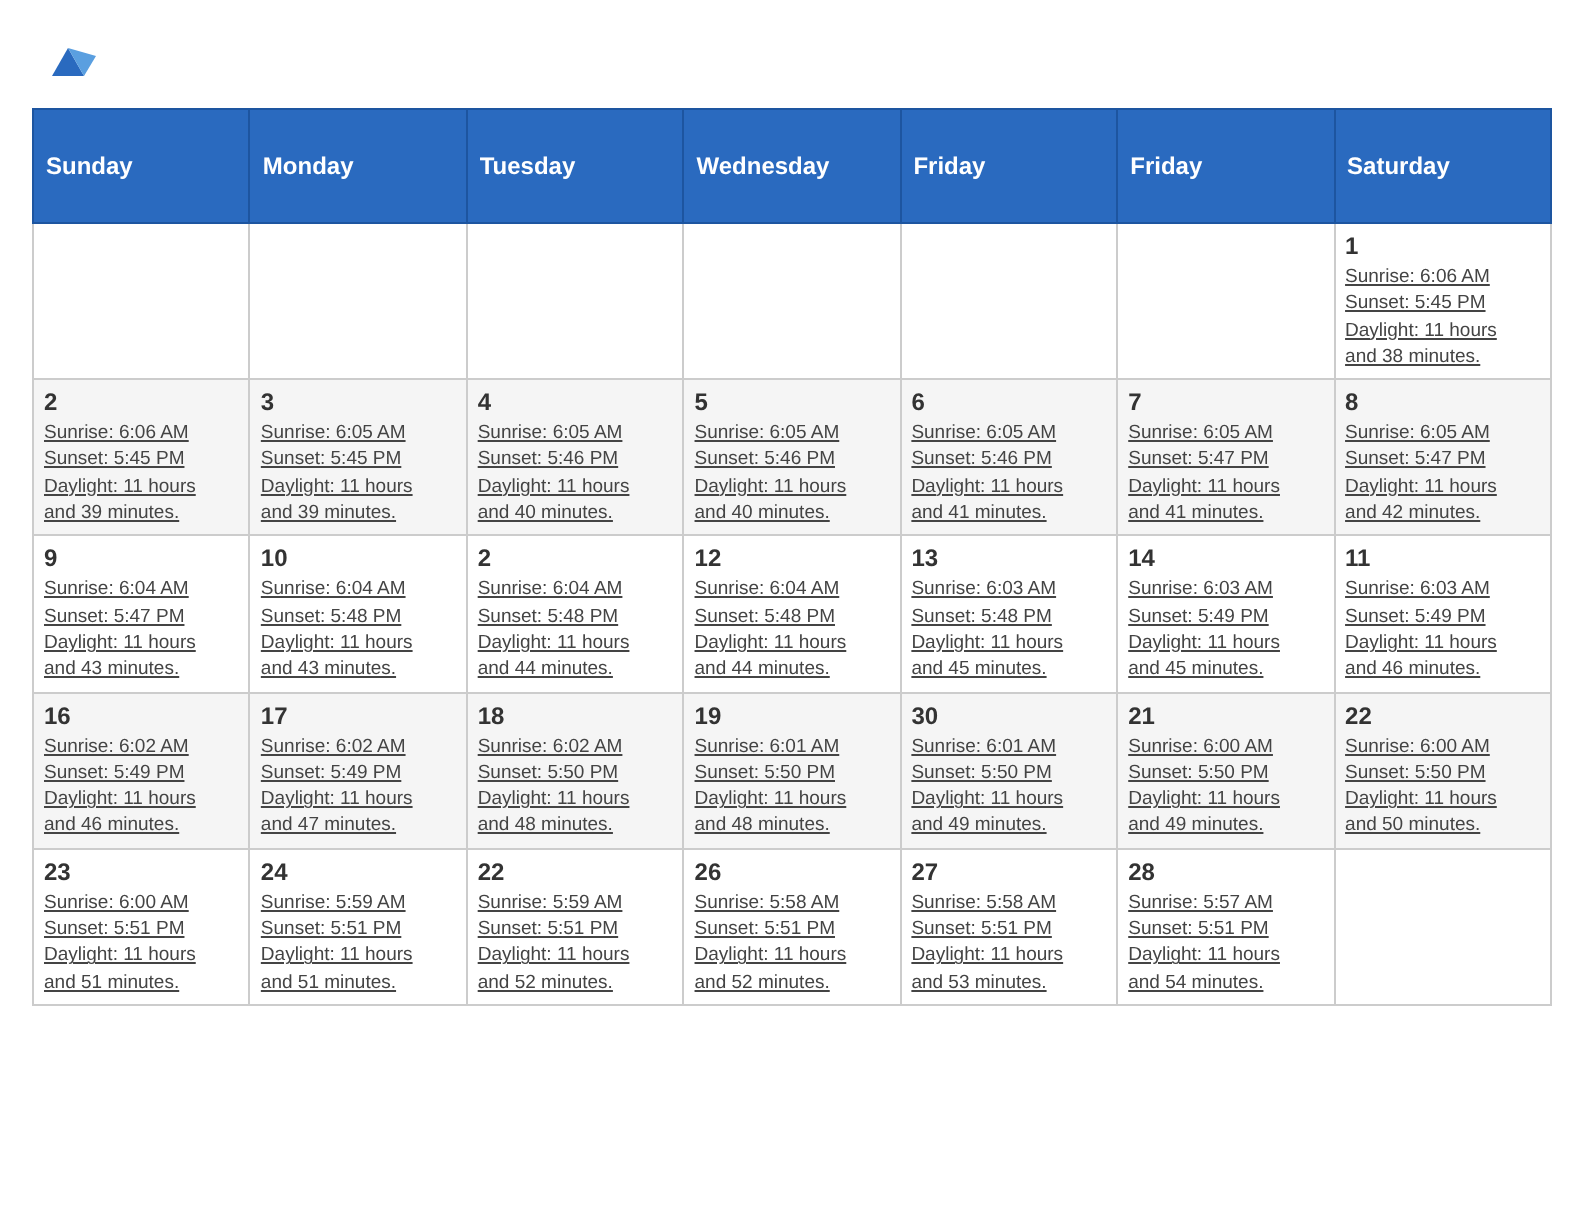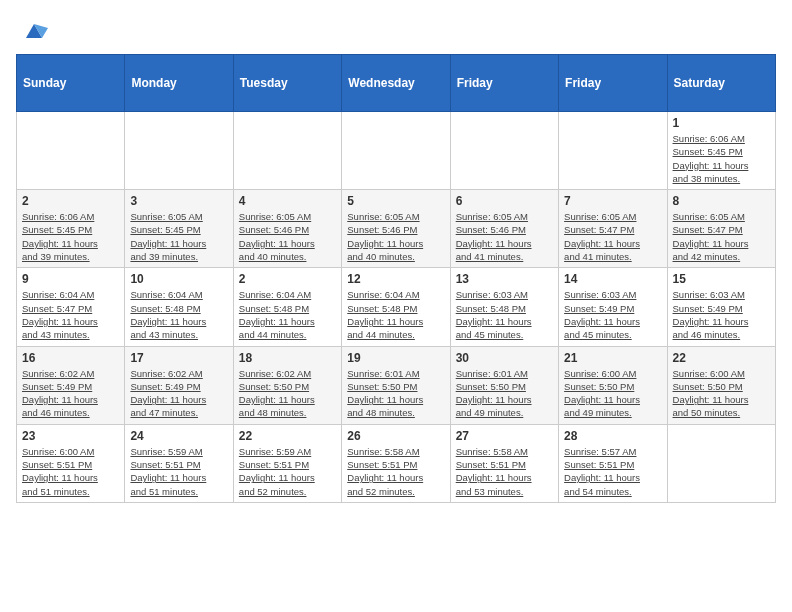--- a/index.html
+++ b/index.html
@@ -231,21 +231,21 @@
 and 45 minutes.</div>
         </td>
         <td>
           <span class="day-num">14</span>
           <div class="day-info" style="white-space: pre-line;">Sunrise: 6:03 AM
 Sunset: 5:49 PM
 Daylight: 11 hours
 and 45 minutes.</div>
         </td>
         <td>
-          <span class="day-num">15</span>
+          <span class="day-num">11</span>
           <div class="day-info" style="white-space: pre-line;">Sunrise: 6:03 AM
 Sunset: 5:49 PM
 Daylight: 11 hours
 and 46 minutes.</div>
         </td>
       </tr>
       <tr>
         <td>
           <span class="day-num">16</span>
           <div class="day-info" style="white-space: pre-line;">Sunrise: 6:02 AM

